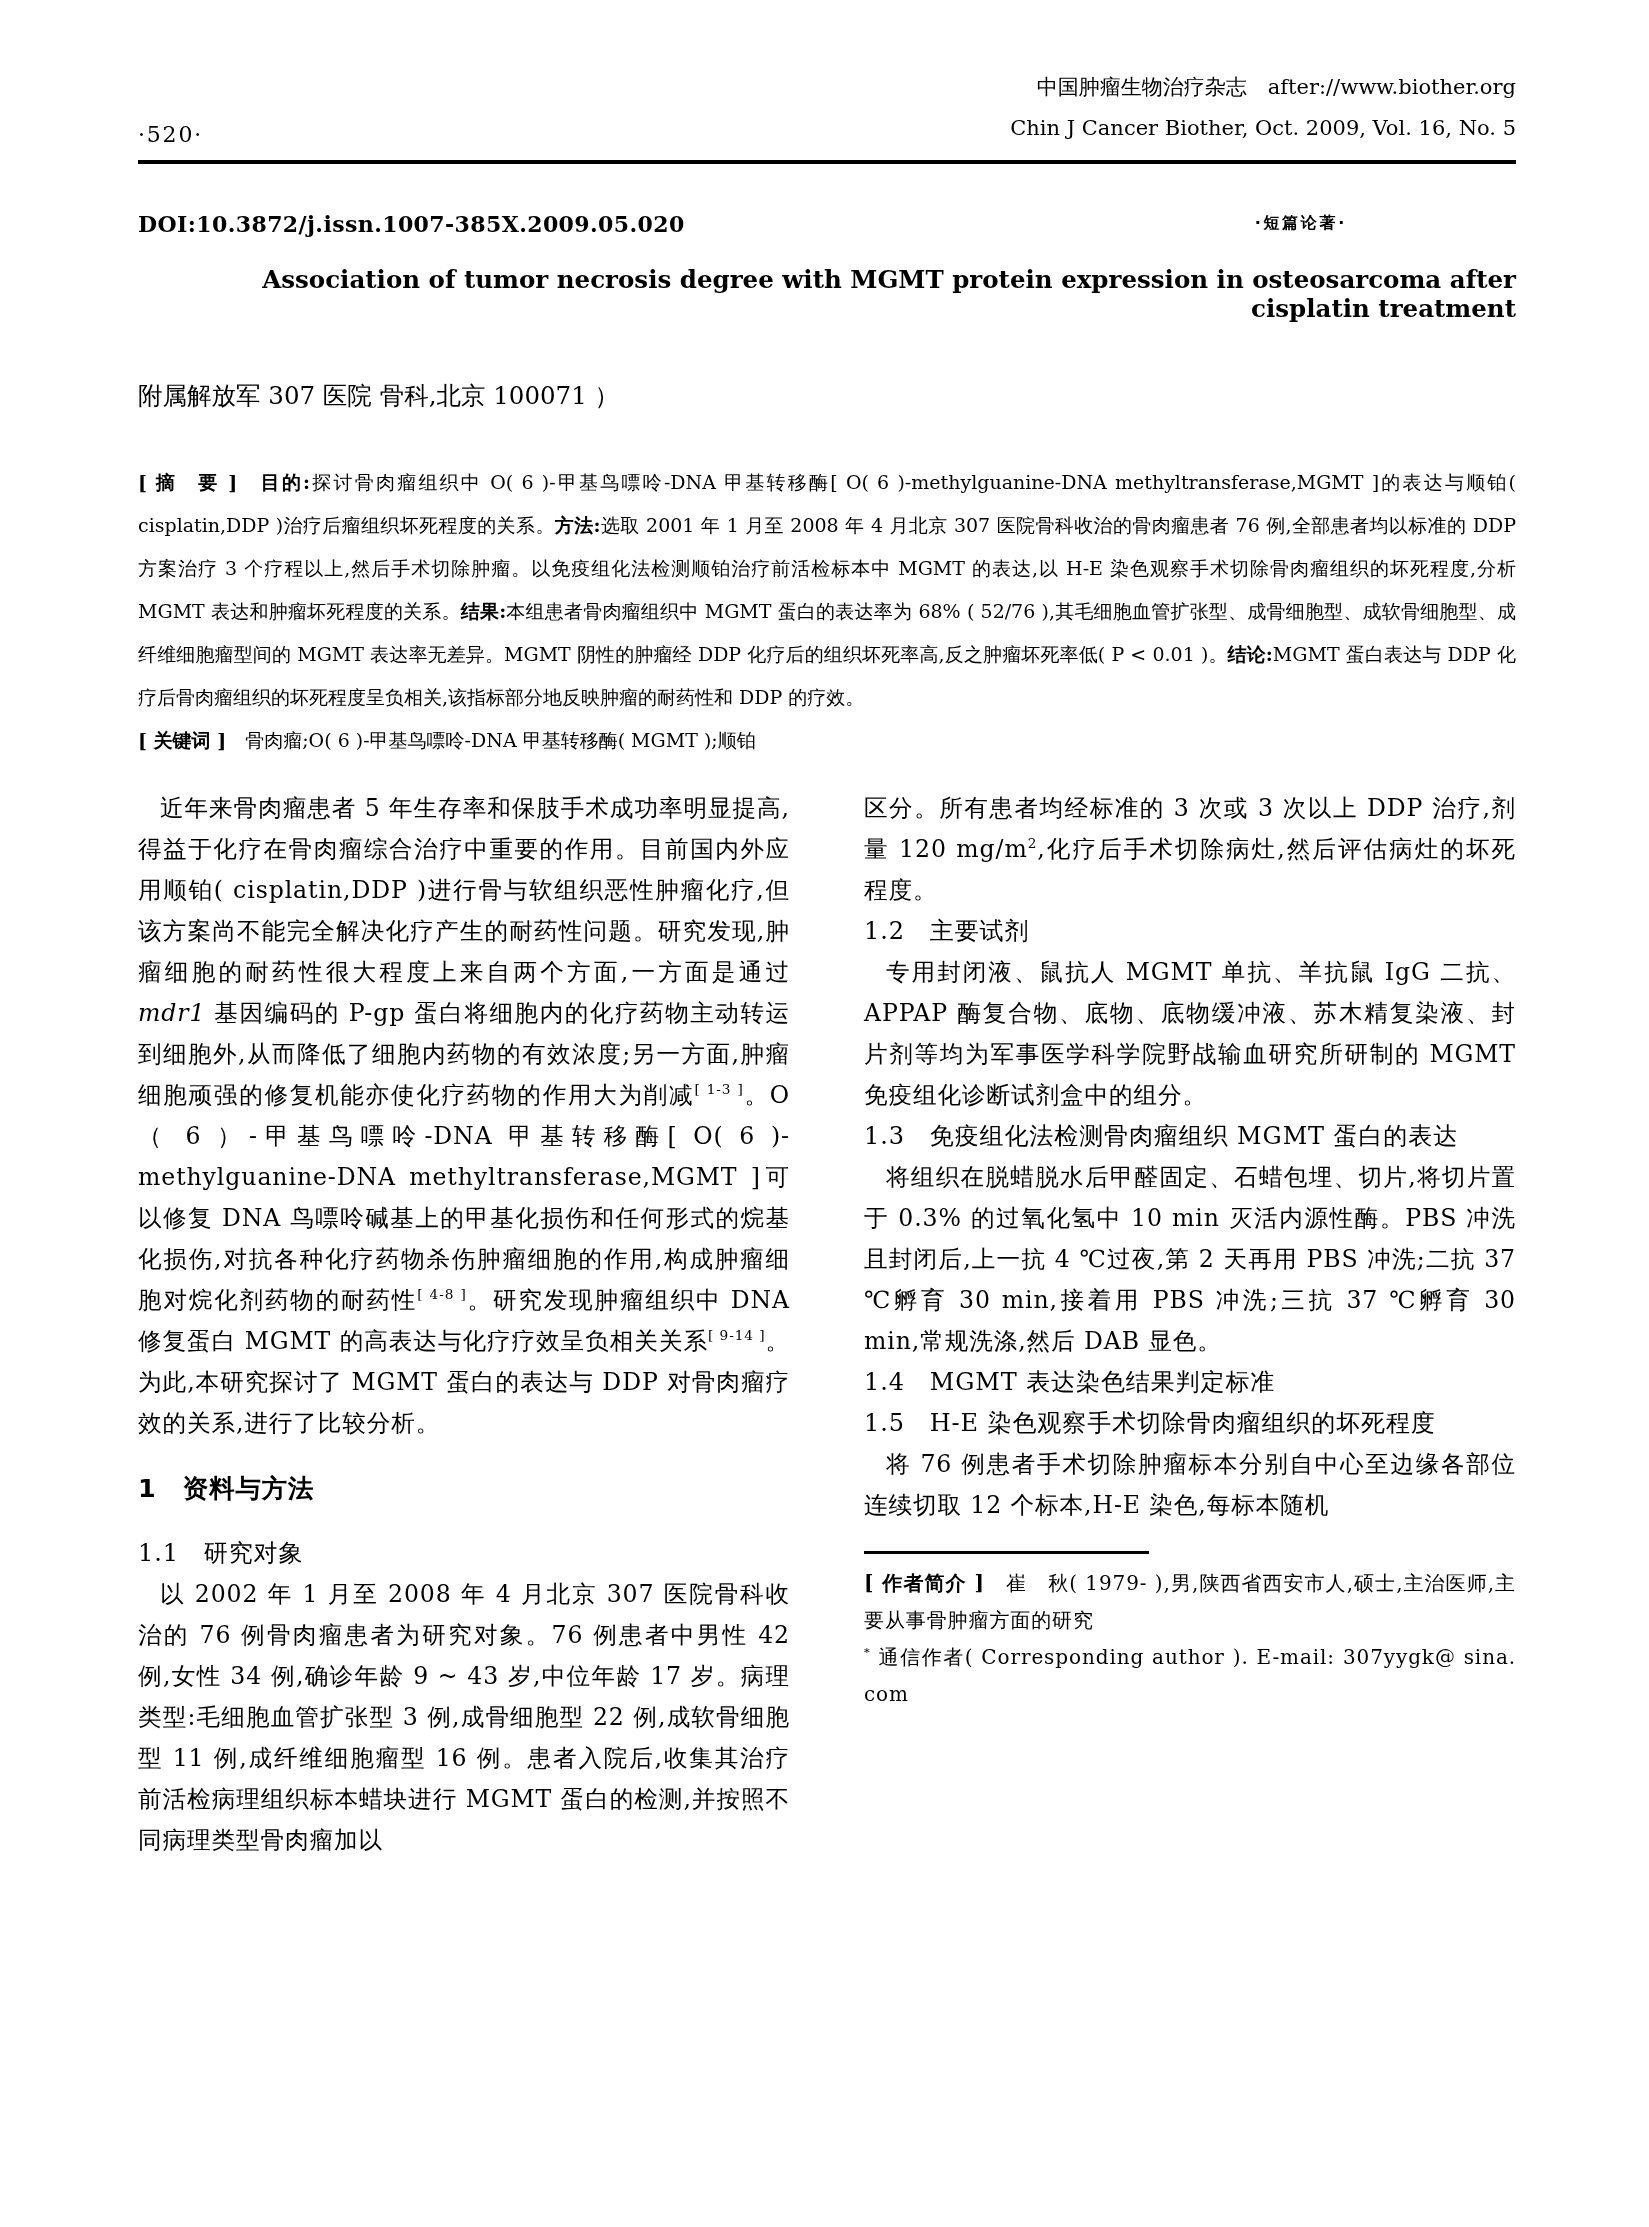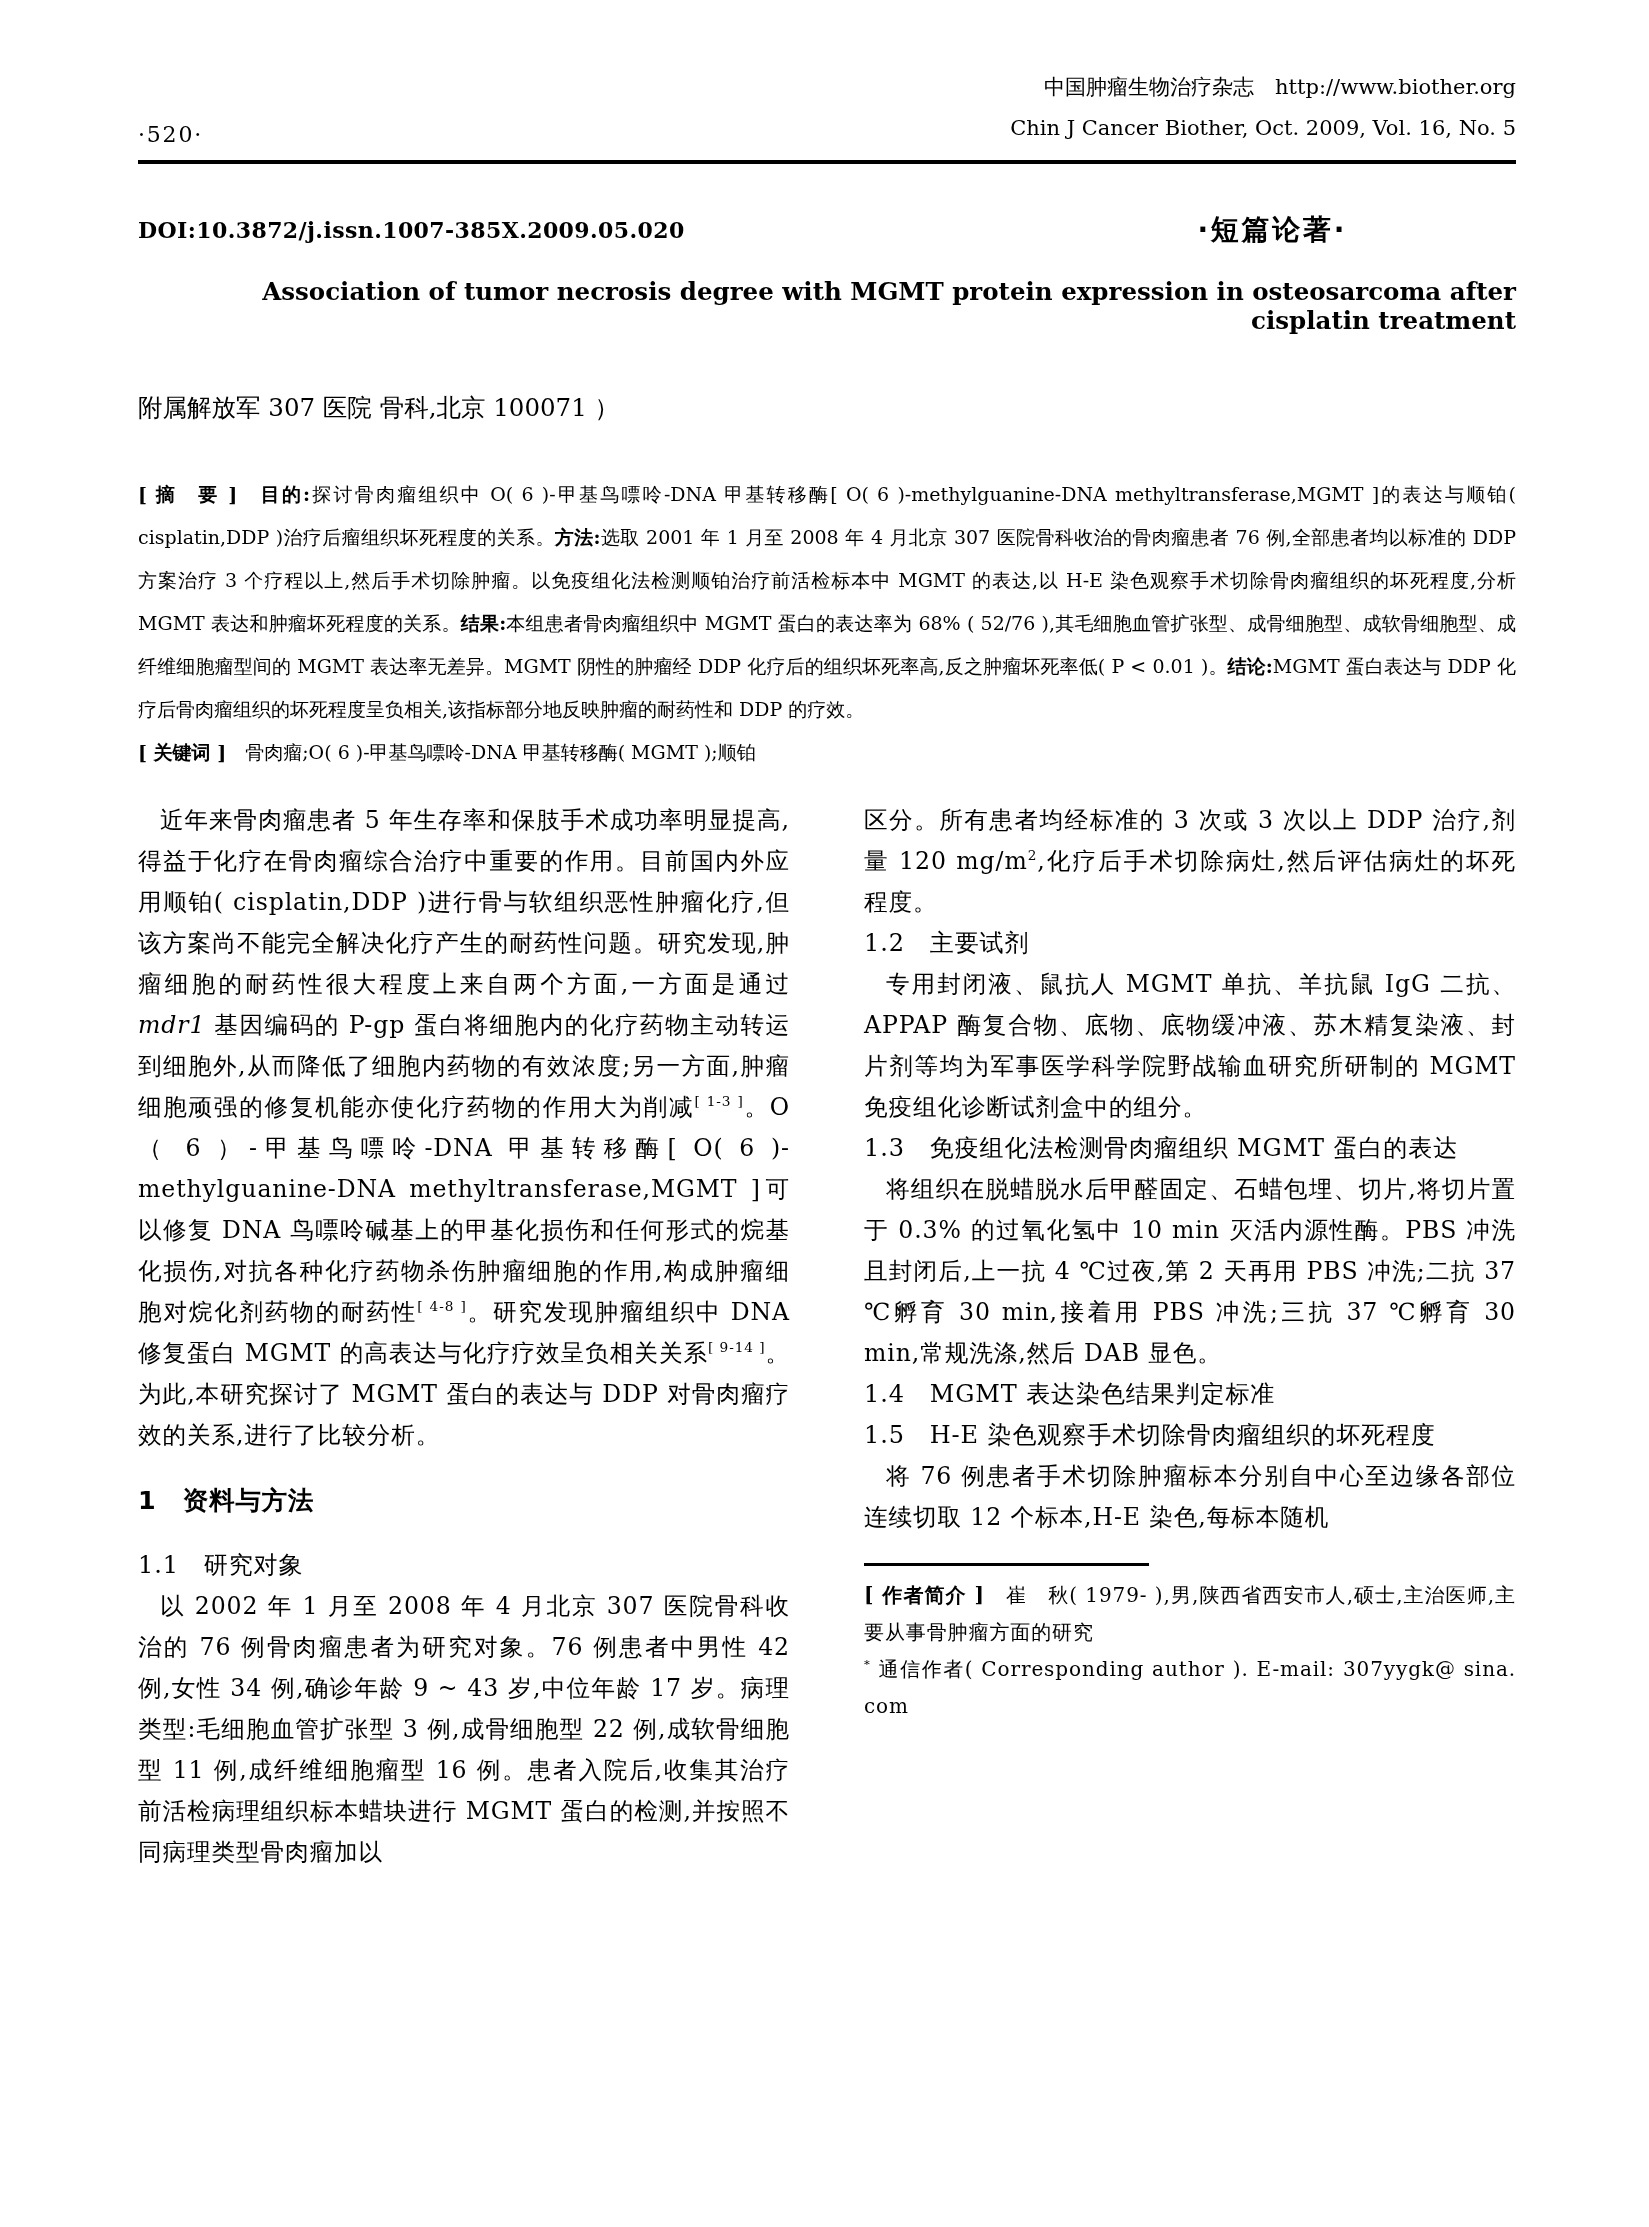--- a/index.html
+++ b/index.html
@@ -15,21 +15,21 @@
     overflow:hidden;
   }
   
   .header-row{display:flex;justify-content:space-between;align-items:flex-end;}
   .page-num{font-size:22px;letter-spacing:1.8px;padding-bottom:1.8px;}
   .header-right{text-align:right;font-size:21px;line-height:41px;}
   .rule-thick{height:4px;background:#000;margin-top:10.7px;}
   
   .doi-row{display:flex;justify-content:space-between;align-items:center;margin-top:47px;}
   .doi{font-weight:bold;font-size:22px;letter-spacing:0.4px;}
-  .article-type{font-weight:bold;font-size:28px;margin-right:169px;letter-spacing:2.7px;font-family:"DejaVu Sans","Liberation Sans",sans-serif;}
+  .article-type{font-weight:bold;font-size:16px;margin-right:169px;letter-spacing:2.7px;font-family:"DejaVu Sans","Liberation Sans",sans-serif;}
   
   .title-cn{margin-top:54px;text-align:center;font-size:43px;font-weight:bold;letter-spacing:2.2px;font-family:"DejaVu Sans","Liberation Sans",sans-serif;}
   .title-en{margin-top:28.5px;text-align:right;font-size:24.5px;font-weight:bold;}
   
   .authors{margin-top:49px;font-size:24.5px;line-height:48px;}
   .authors-line1{text-align:justify;text-align-last:justify;}
   
   .abstract-block{margin-top:41px;font-size:19px;line-height:43px;text-align:justify;}
   .abstract-block p{margin:0;}
   
@@ -46,21 +46,21 @@
   .footnote p{margin:0;}
 </style>
 </head>
 <body>
 
 <div class="page">
 
   <div class="header-row">
     <div class="page-num">·520·</div>
     <div class="header-right">
-      <div>中国肿瘤生物治疗杂志　http://www.biother.org</div>
+      <div>中国肿瘤生物治疗杂志　after://www.biother.org</div>
       <div>Chin J Cancer Biother, Oct. 2009, Vol. 16, No. 5</div>
     </div>
   </div>
   <div class="rule-thick"></div>
 
   <div class="doi-row">
     <div class="doi">DOI:10.3872/j.issn.1007-385X.2009.05.020</div>
     <div class="article-type">·短篇论著·</div>
   </div>
 

